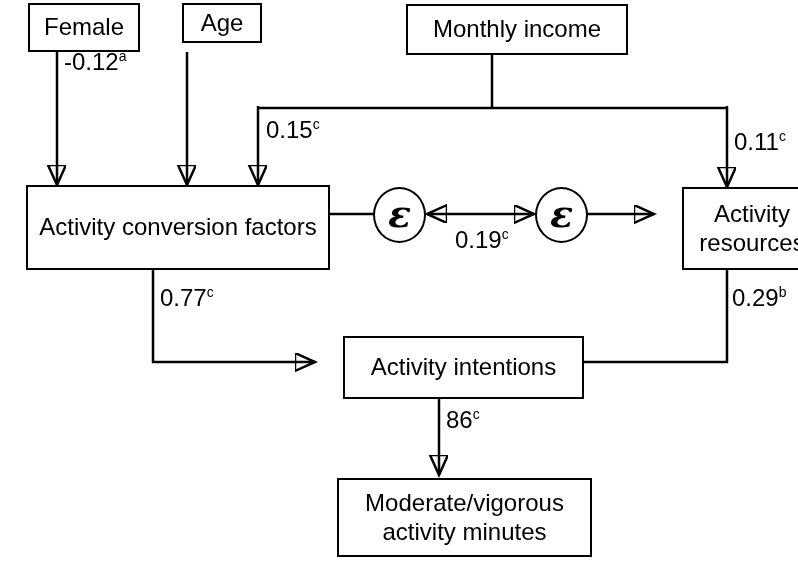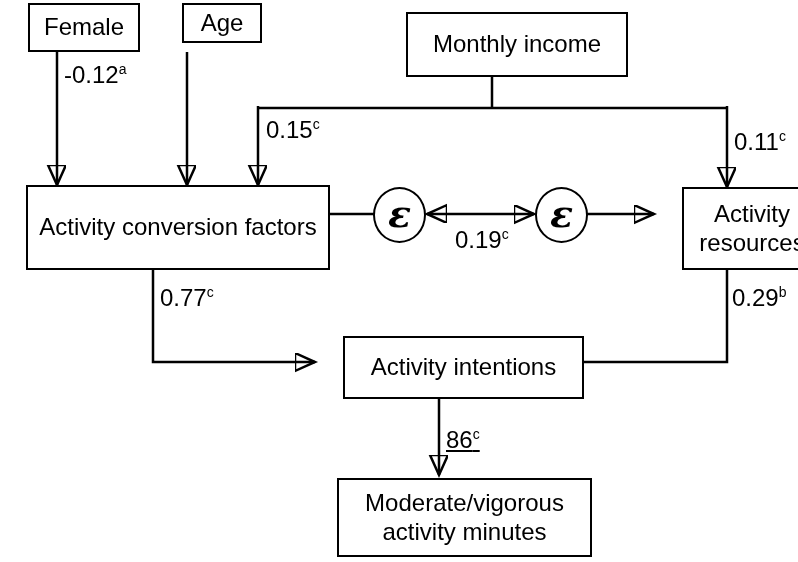--- a/index.html
+++ b/index.html
@@ -60,36 +60,36 @@
     font-size: 24px;
     white-space: nowrap;
   }
   .edge-label sup {
     font-size: 14px;
     line-height: 0;
   }
   
   .n-female   { left: 3px;   top: 3px;   width: 112px; height: 49px; }
   .n-age      { left: 157px; top: 3px;   width: 80px;  height: 40px; }
-  .n-income   { left: 381px; top: 12px;   width: 222px; height: 65px; }
+  .n-income   { left: 381px; top: 4px;   width: 222px; height: 51px; }
   .n-acf      { left: 1px;   top: 185px; width: 304px; height: 85px; }
   .n-ar       { left: 657px; top: 187px; width: 140px; height: 83px; }
   .n-ai       { left: 318px; top: 336px; width: 241px; height: 63px; }
   .n-outcome  { left: 312px; top: 478px; width: 255px; height: 79px; }
   .e-left     { left: 373px; top: 187px; width: 53px;  height: 56px; }
   .e-right    { left: 535px; top: 187px; width: 53px;  height: 56px; }
   
-  .l-female   { left: 64px;  top: 61px; text-align: right;  }
+  .l-female   { left: 64px;  top: 48px; text-align: right;  }
   .l-age      { left: 193px; top: 62px;  }
   .l-inc-acf  { left: 266px; top: 116px; }
   .l-inc-ar   { left: 734px; top: 128px; }
   .l-errcov   { left: 455px; top: 226px; }
   .l-acf-ai   { left: 160px; top: 284px; }
   .l-ar-ai    { left: 732px; top: 284px; }
-  .l-ai-out   { left: 446px; top: 426px; text-decoration: underline; }
+  .l-ai-out   { left: 446px; top: 406px; }
 </style>
 </head>
 <body>
 
 <div class="canvas">
 
   <svg class="arrow-layer" width="798" height="562" viewBox="0 0 798 562" xmlns="http://www.w3.org/2000/svg">
     <defs>
       <marker id="ah" markerUnits="userSpaceOnUse" markerWidth="24" markerHeight="20" refX="20" refY="9" orient="auto-start-reverse">
         <path d="M0,0 L20,9 L0,18 Z" fill="#000000" stroke="none"></path>

